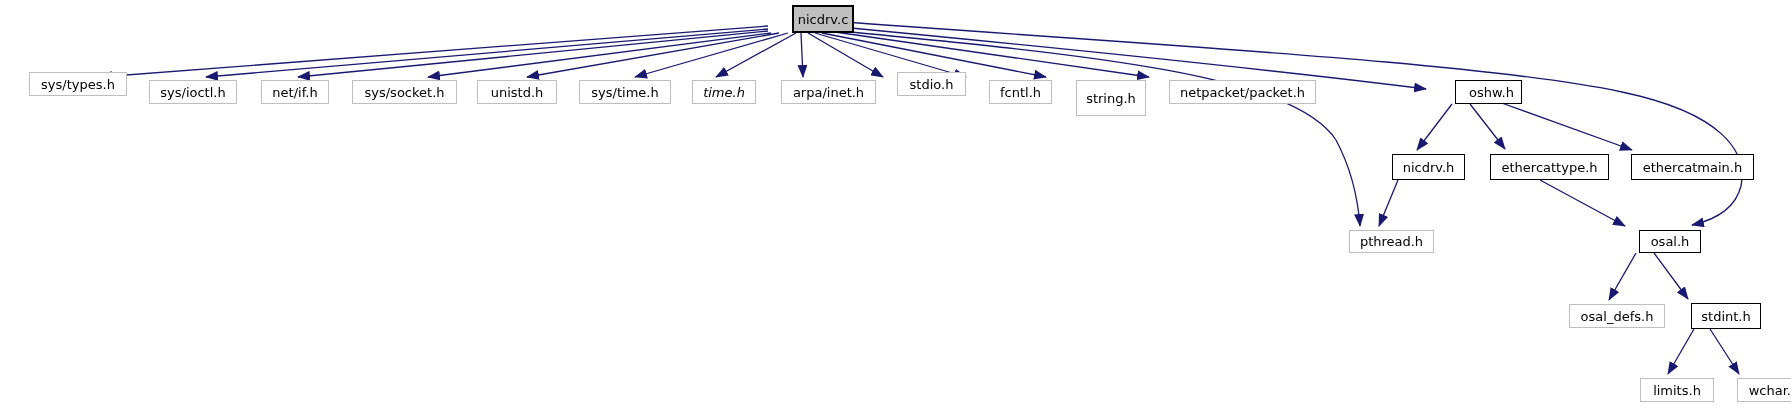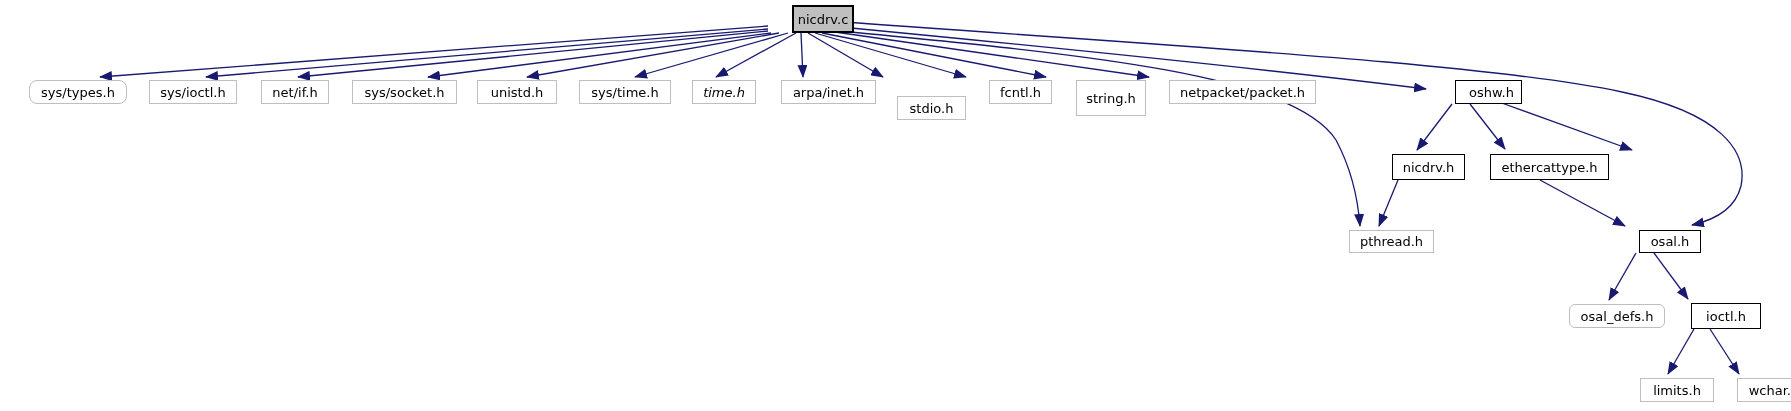--- a/index.html
+++ b/index.html
@@ -76,56 +76,57 @@
     <path class="edge" d="M1398,180 L1379,226" marker-end="url(#arrow)"></path>
     <path class="edge" d="M1540,180 L1625,226" marker-end="url(#arrow)"></path>
     <path class="edge" d="M1636,253 L1609,300" marker-end="url(#arrow)"></path>
     <path class="edge" d="M1654,253 L1688,299" marker-end="url(#arrow)"></path>
     <path class="edge" d="M1694,329 L1668,374" marker-end="url(#arrow)"></path>
     <path class="edge" d="M1710,329 L1739,374" marker-end="url(#arrow)"></path>
   </svg>
 
   <div class="node root" style="left:768px; top:5px; width:62px; height:28px;">nicdrv.c</div>
 
-  <div class="node" style="left:5px; top:80px; width:98px; height:24px;border-radius:8px;">sys/types.h</div>
+  <div class="node" style="left:5px; top:72px; width:98px; height:24px;">sys/types.h</div>
 
   <div class="node" style="left:125px; top:80px; width:88px; height:24px;">sys/ioctl.h</div>
 
   <div class="node" style="left:237px; top:80px; width:68px; height:24px;">net/if.h</div>
 
   <div class="node" style="left:328px; top:80px; width:105px; height:24px;">sys/socket.h</div>
 
   <div class="node" style="left:453px; top:80px; width:80px; height:24px;">unistd.h</div>
 
   <div class="node" style="left:555px; top:80px; width:92px; height:24px;">sys/time.h</div>
 
   <div class="node" style="left:668px; top:80px; width:64px; height:24px;font-style:italic;">time.h</div>
 
   <div class="node" style="left:757px; top:80px; width:95px; height:24px;">arpa/inet.h</div>
 
-  <div class="node" style="left:873px; top:96px; width:69px; height:24px;">stdio.h</div>
+  <div class="node" style="left:873px; top:72px; width:69px; height:24px;">stdio.h</div>
 
   <div class="node" style="left:965px; top:80px; width:63px; height:24px;text-align:right;">fcntl.h</div>
 
   <div class="node" style="left:1052px; top:80px; width:70px; height:36px;">string.h</div>
 
   <div class="node" style="left:1145px; top:80px; width:147px; height:24px;">netpacket/packet.h</div>
 
   <div class="node linked" style="left:1431px; top:80px; width:67px; height:24px;padding-left:6px;">oshw.h</div>
 
   <div class="node linked" style="left:1368px; top:154px; width:73px; height:26px;">nicdrv.h</div>
 
   <div class="node linked" style="left:1466px; top:154px; width:119px; height:26px;">ethercattype.h</div>
 
+  <div class="node linked" style="left:1607px; top:154px; width:123px; height:26px;">ethercatmain.h</div>
 
   <div class="node" style="left:1325px; top:230px; width:85px; height:23px;">pthread.h</div>
 
   <div class="node linked" style="left:1615px; top:230px; width:62px; height:23px;">osal.h</div>
 
-  <div class="node" style="left:1545px; top:304px; width:96px; height:24px;border-radius:6px;">osal_defs.h</div>
+  <div class="node" style="left:1545px; top:304px; width:96px; height:24px;">osal_defs.h</div>
 
-  <div class="node linked" style="left:1667px; top:303px; width:70px; height:26px;">ioctl.h</div>
+  <div class="node linked" style="left:1667px; top:303px; width:70px; height:26px;">stdint.h</div>
 
   <div class="node" style="left:1616px; top:378px; width:74px; height:24px;">limits.h</div>
 
   <div class="node" style="left:1713px; top:378px; width:74px; height:24px;">wchar.h</div>
 
 </div>
 
 </body></html>

